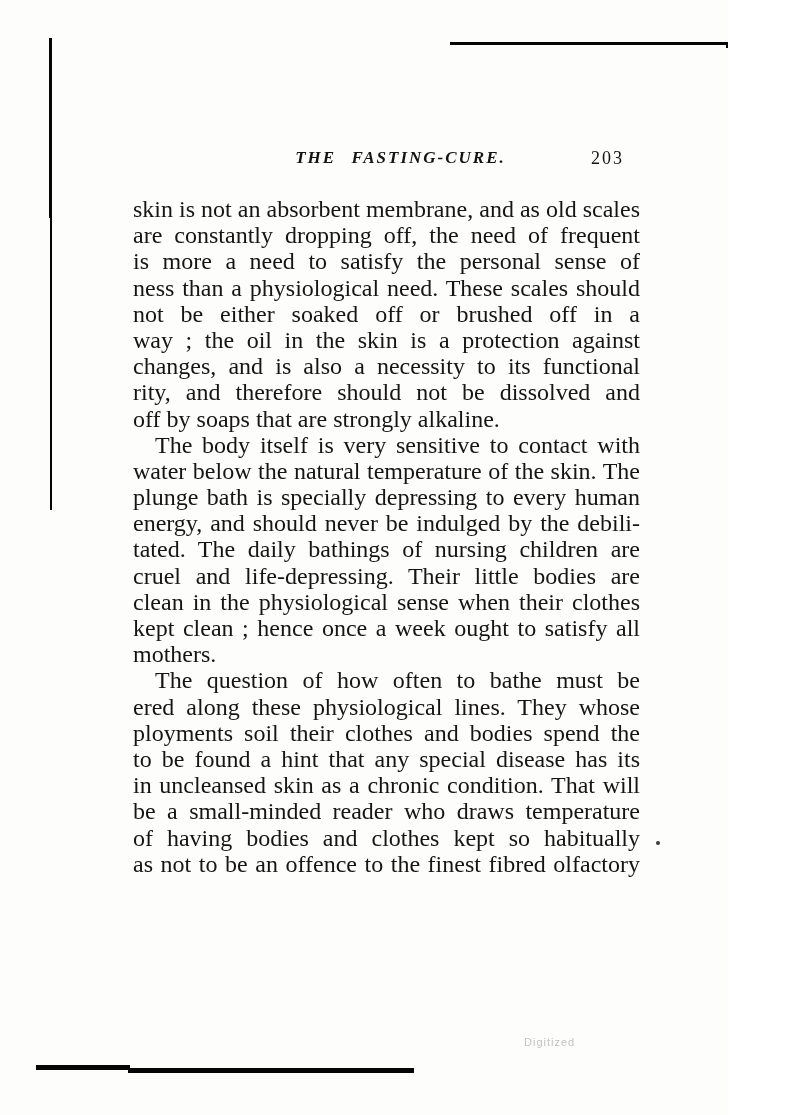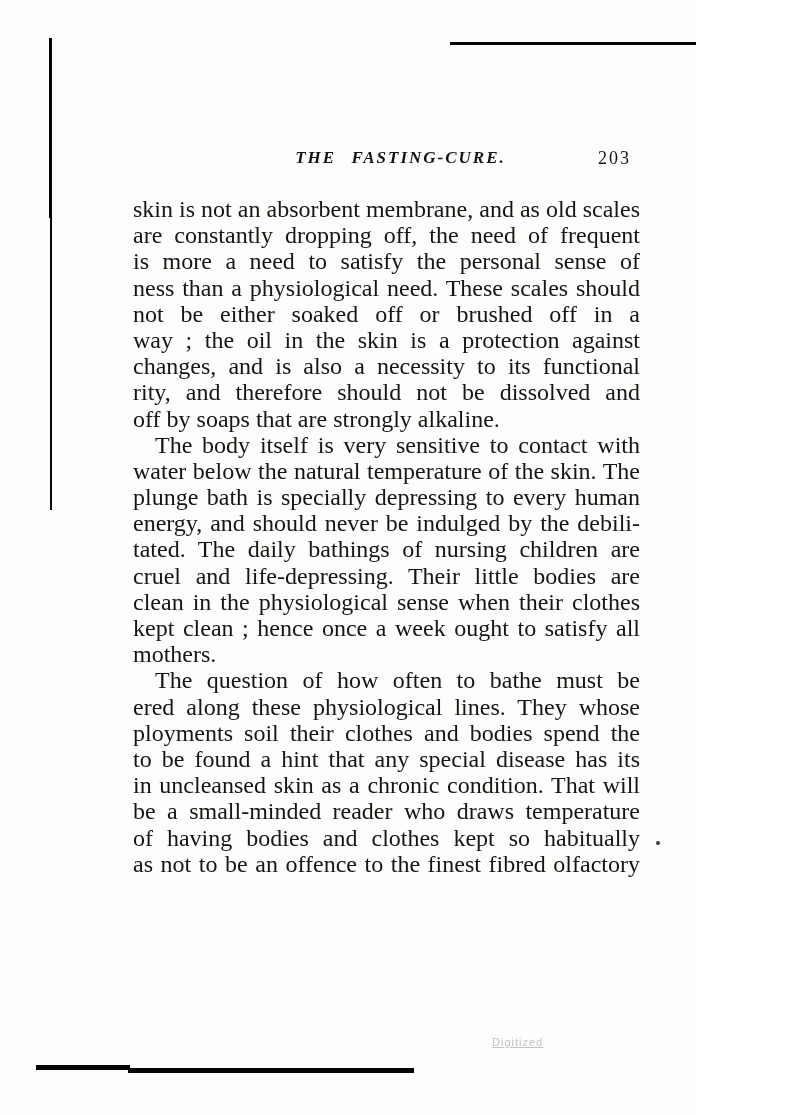--- a/index.html
+++ b/index.html
@@ -8,20 +8,21 @@
     background: #ffffff;
     font-family: "Liberation Serif", serif;
   }
   .page {
     position: relative;
     width: 696px;
     height: 1115px;
     background: #fdfdfb;
     overflow: hidden;
     color: #181716;
+    padding-left: 32px;
   }
   .rule { position: absolute; background: #050505; }
 
   
   .left-rule-thick { left: 49px; top: 38px;  width: 3px; height: 180px; }
   .left-rule-thin  { left: 50px; top: 218px; width: 2px; height: 292px; }
 
   
   .top-rule     { left: 450px; top: 42px; width: 294px; height: 3px; }
   .top-rule-end { left: 726px; top: 44px; width: 18px;  height: 4px; }
@@ -58,21 +59,21 @@
     text-align: center;
     transform: translateX(14px);
     font-style: italic;
     font-weight: bold;
     letter-spacing: 2px;
     word-spacing: 9px;
     color: #131313;
   }
   .pagenum {
     position: absolute;
-    right: 9px;
+    right: 16px;
     top: 0;
     font-size: 18px;
     letter-spacing: 2px;
     color: #131313;
   }
   .body-text {
     margin-top: 26px;
     font-size: 24px;
     color: #161514;
   }
@@ -83,28 +84,27 @@
     text-align-last: justify;
     text-justify: inter-word;
     white-space: normal;
     overflow: hidden;
   }
   .line.flush { text-align-last: left; }
   .line.indent { text-indent: 22px; }
 
   .watermark {
     position: absolute;
-    left: 492px;
+    left: 524px;
     top: 1036px;
     font-size: 11px;
     font-family: "Liberation Sans", sans-serif;
     color: #b3b3b3;
     letter-spacing: 1px;
     opacity: 0.8;
-    text-decoration: underline;
   }
 </style>
 </head>
 <body>
 
 <div class="page">
 
   <div class="rule left-rule-thick"></div>
   <div class="rule left-rule-thin"></div>
   <div class="rule top-rule"></div>

